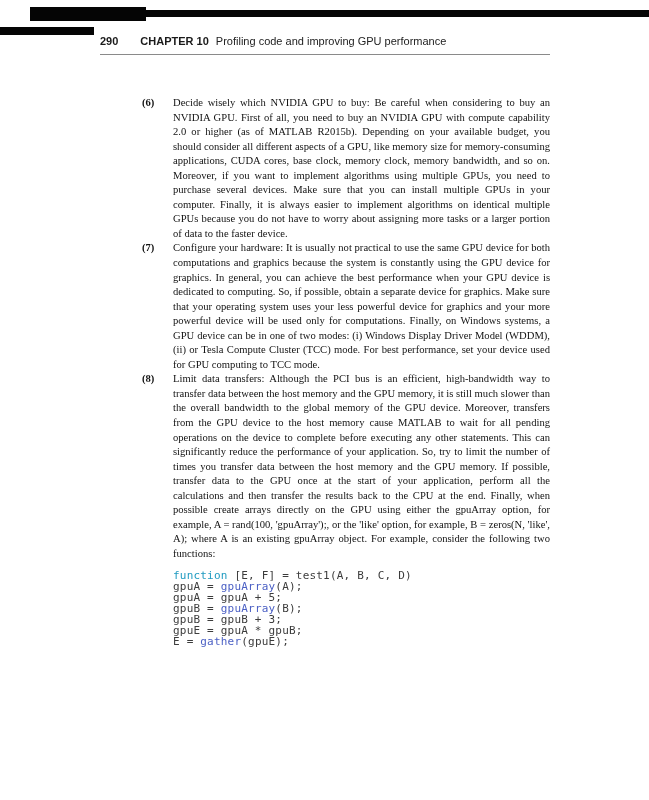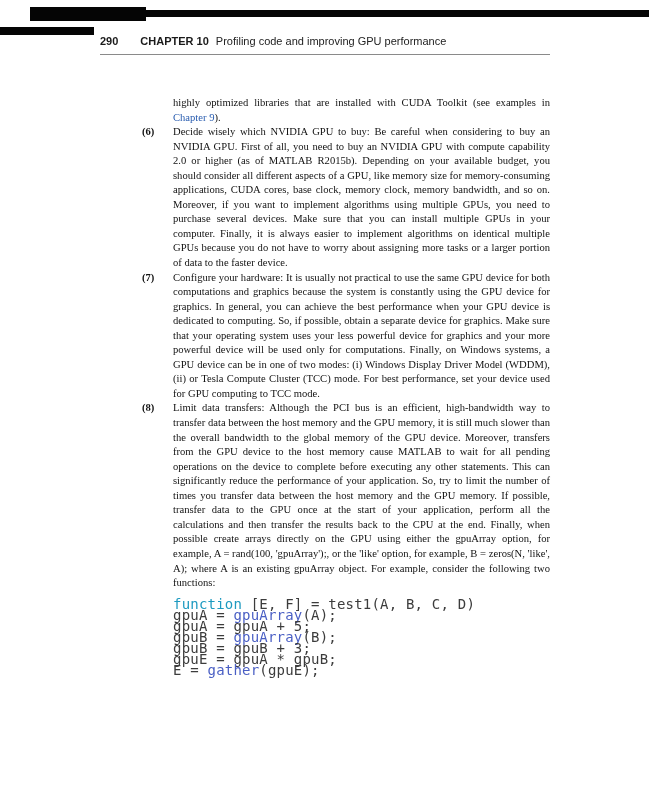--- a/index.html
+++ b/index.html
@@ -58,21 +58,21 @@
     font-weight: bold;
     font-style: normal;
   }
   .it { }
   .link { text-decoration: none; cursor: pointer; }
 
   
   .code {
     margin: 8px 0 0 0;
     font-family: "DejaVu Sans Mono", monospace;
-    font-size: 14px;
+    font-size: 11px;
     line-height: 11px;
     text-align: left;
     color: #3c3c3c;
     letter-spacing: 0.2px;
   }
   .code-line { white-space: pre; }
 </style>
 </head>
 <body>
 
@@ -82,21 +82,20 @@
   <div class="scan-bar scan-bar-2"></div>
   <div class="scan-bar scan-bar-3"></div>
 
   <header class="page-header">
     <span class="page-number">290</span><span class="chapter-label">CHAPTER 10</span><span class="chapter-title">Profiling code and improving GPU performance</span>
   </header>
   <hr class="header-rule">
 
   <main class="body-col">
 
-    <p class="para"><span>highly optimized libraries that are installed with CUDA Toolkit (see examples in </span><span class="link" style="color: rgb(42, 93, 176);">Chapter 9</span><span>).</span></p>
 
     <ol class="items">
       <li>
         <span class="num">(6)</span>
         <span class="item-text"><span class="it">Decide wisely which NVIDIA GPU to buy</span><span>: Be careful when considering to buy an NVIDIA GPU. First of all, you need to buy an NVIDIA GPU with compute capability 2.0 or higher (as of MATLAB R2015b). Depending on your available budget, you should consider all different aspects of a GPU, like memory size for memory-consuming applications, CUDA cores, base clock, memory clock, memory bandwidth, and so on. Moreover, if you want to implement algorithms using multiple GPUs, you need to purchase several devices. Make sure that you can install multiple GPUs in your computer. Finally, it is always easier to implement algorithms on identical multiple GPUs because you do not have to worry about assigning more tasks or a larger portion of data to the faster device.</span></span>
       </li>
       <li>
         <span class="num">(7)</span>
         <span class="item-text"><span class="it">Configure your hardware</span><span>: It is usually not practical to use the same GPU device for both computations and graphics because the system is constantly using the GPU device for graphics. In general, you can achieve the best performance when your GPU device is dedicated to computing. So, if possible, obtain a separate device for graphics. Make sure that your operating system uses your less powerful device for graphics and your more powerful device will be used only for computations. Finally, on Windows systems, a GPU device can be in one of two modes: (i) Windows Display Driver Model (WDDM), (ii) or Tesla Compute Cluster (TCC) mode. For best performance, set your device used for GPU computing to TCC mode.</span></span>
       </li>

